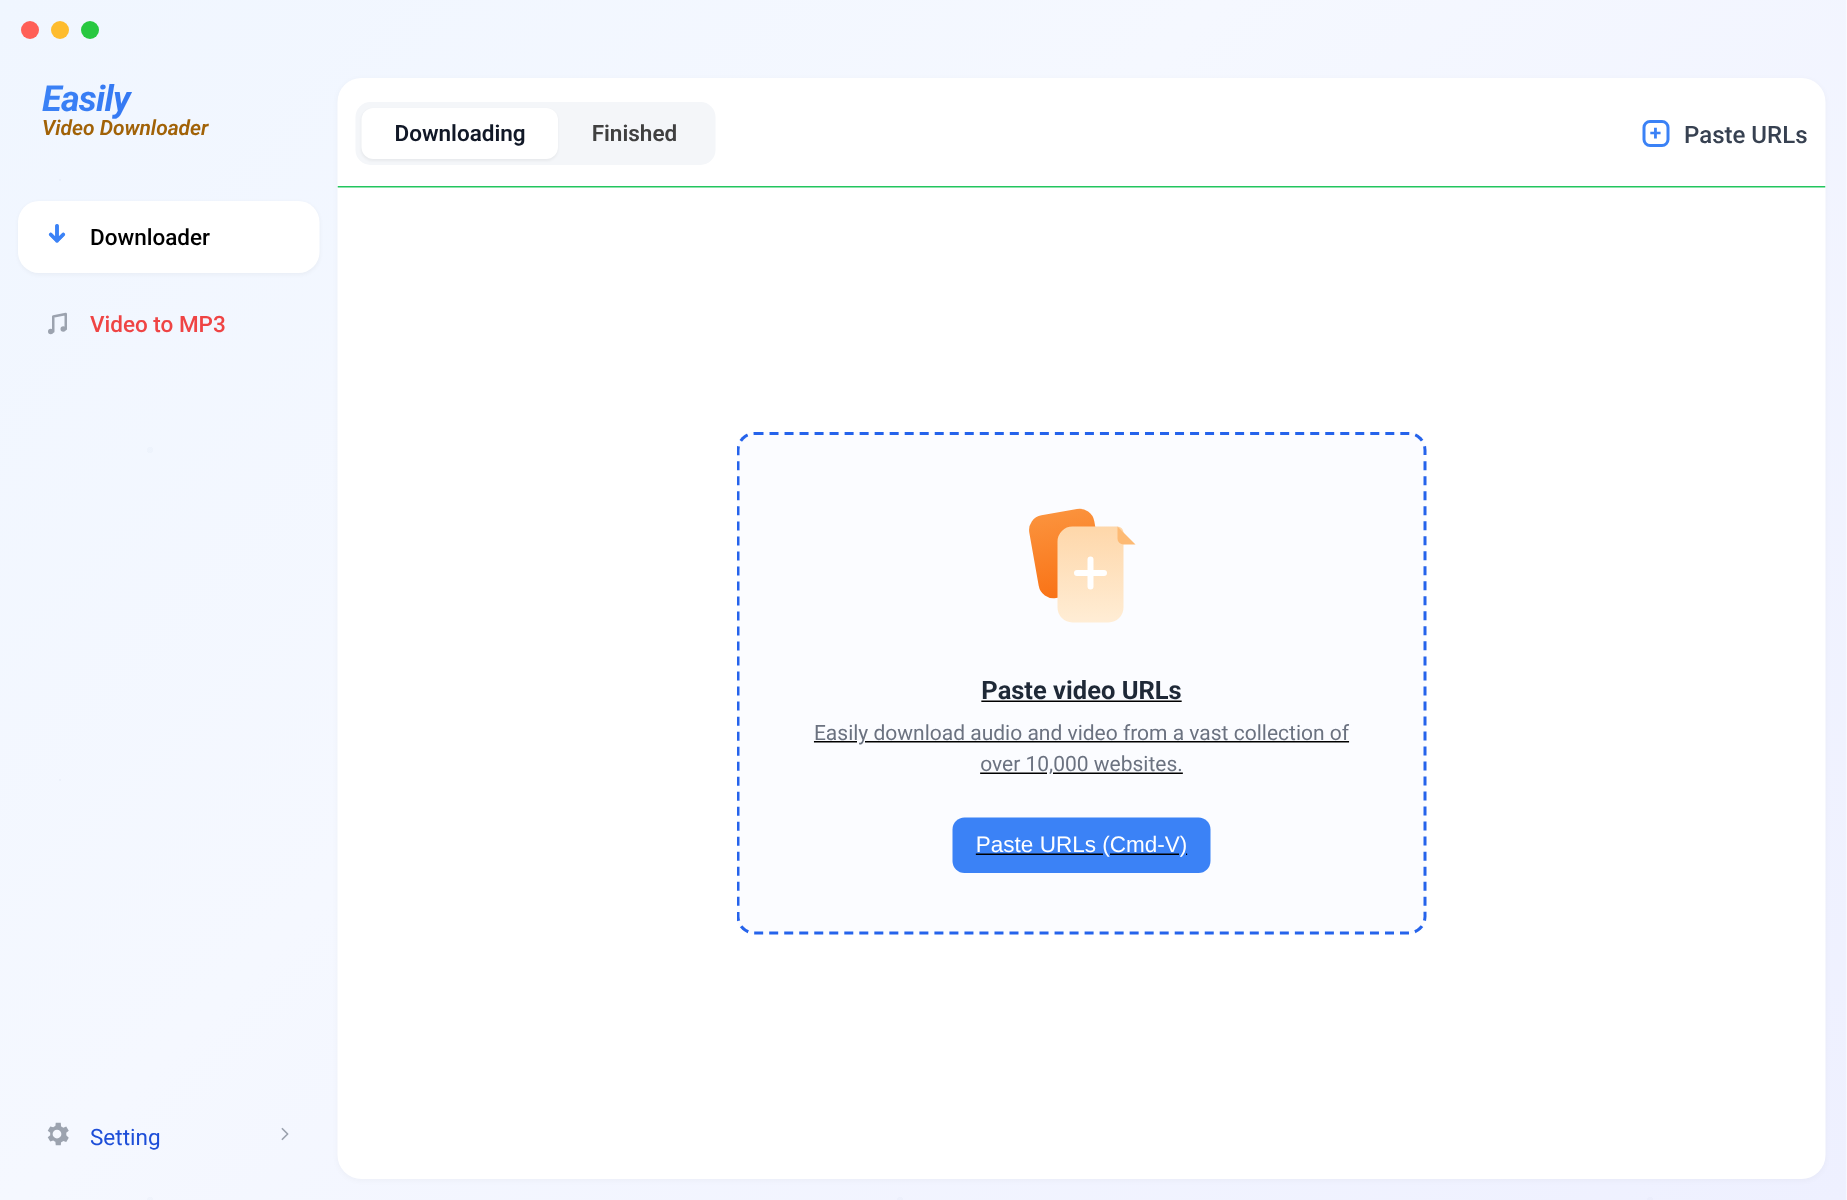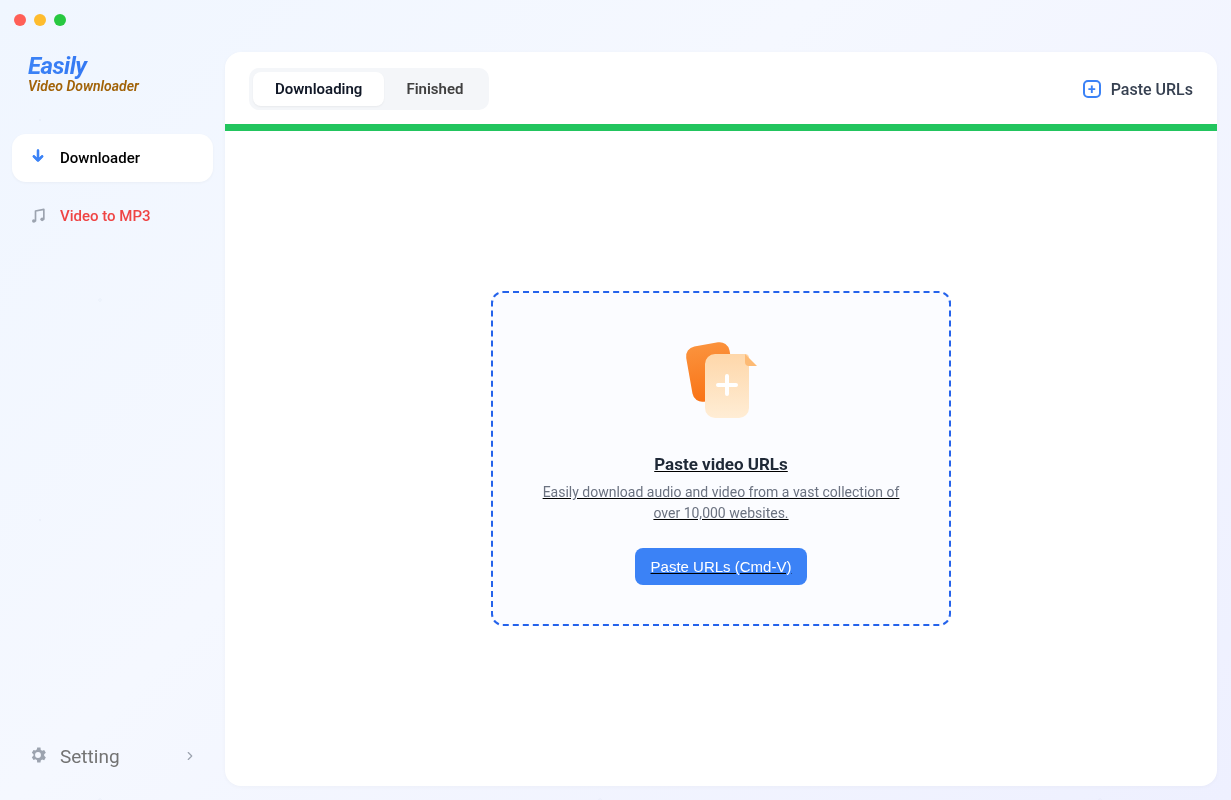--- a/index.html
+++ b/index.html
@@ -83,47 +83,47 @@
     color: #000000;
     box-shadow: 0 1px 3px rgba(0,0,0,0.04);
   }
   .nav-item .icon { width: 20px; height: 20px; display: inline-flex; align-items: center; justify-content: center; }
 
   .sidebar-footer {
     position: absolute;
     bottom: 20px;
     left: 12px; right: 12px;
     display: flex;
-    align-items: flex-start;
+    align-items: center;
     gap: 12px;
     padding: 10px 16px;
     border-radius: 12px;
-    color: #737373;
-    font-size: 19px;
+    color: #1d4ed8;
+    font-size: 15px;
     cursor: pointer;
   }
   .sidebar-footer .chevron { margin-left: auto; }
 
   
   .main {
     position: absolute;
     top: 52px; left: 225px; right: 14px; bottom: 14px;
     background: #ffffff;
     border-radius: 16px;
     box-shadow: 0 1px 4px rgba(0,0,0,0.03);
     display: flex;
     flex-direction: column;
     overflow: hidden;
   }
 
   .topbar {
     display: flex;
     align-items: center;
-    padding: 16px 24px 14px;
-    border-bottom: 7px solid #22c55e;
+    padding: 16px 12px 14px;
+    border-bottom: 1px solid #22c55e;
   }
   .tabs {
     display: flex;
     background: #f4f6f9;
     border-radius: 10px;
     padding: 4px;
     gap: 0;
   }
   .tab {
     padding: 8px 22px;

